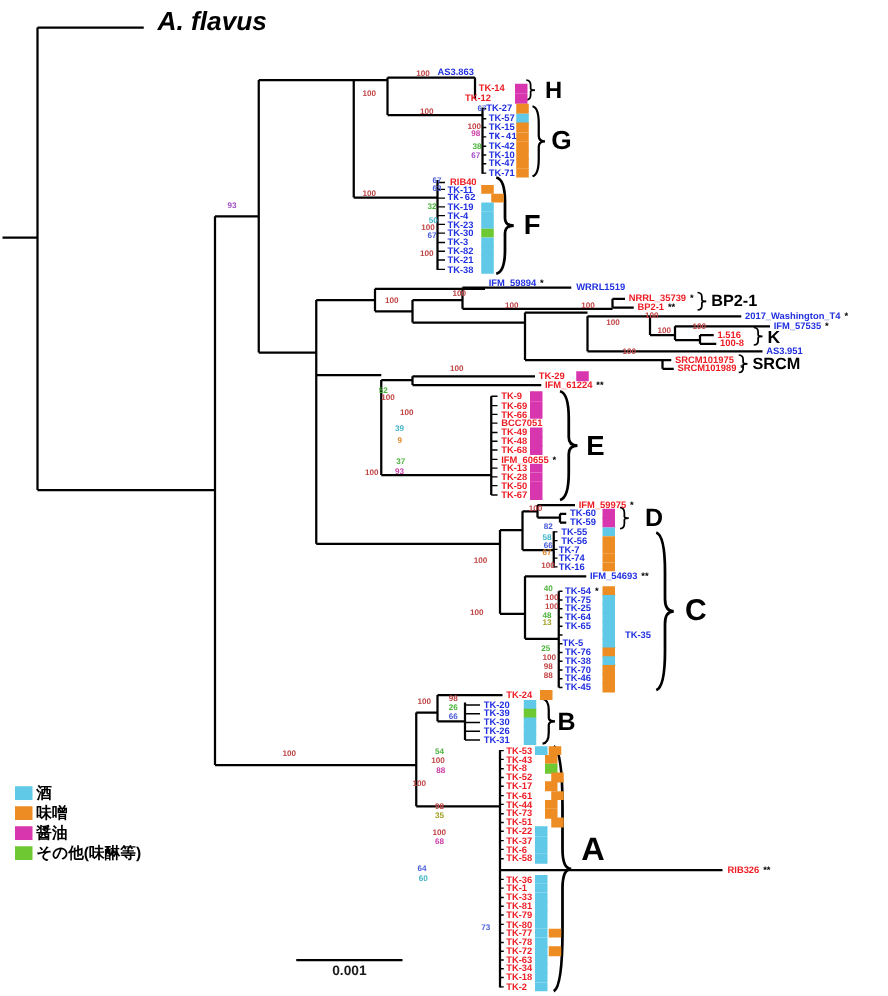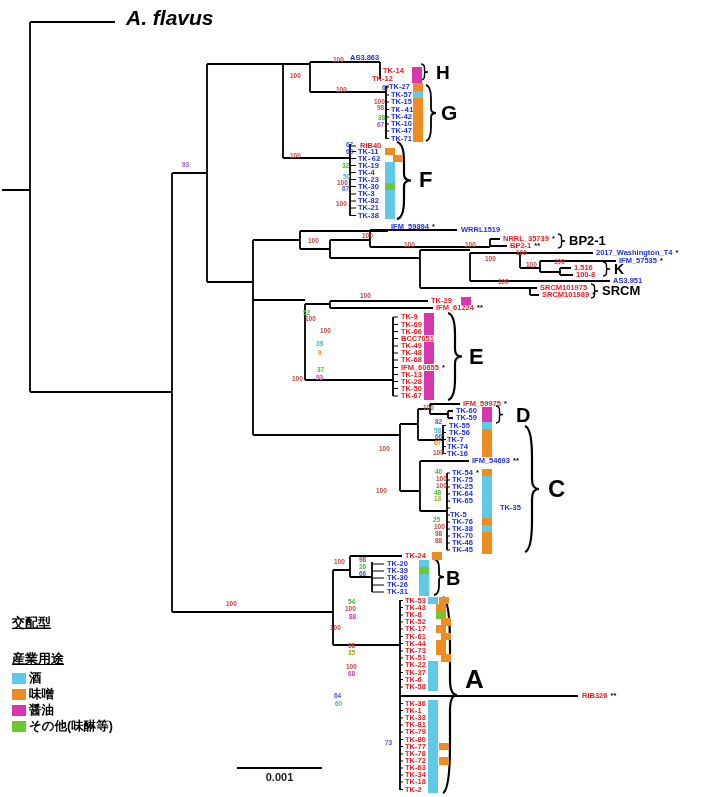--- a/index.html
+++ b/index.html
@@ -342,23 +342,21 @@
       <div class="clade-letter" style="left: 614px; top: 261.72px; font-size: 14px;">K</div>
       <div class="clade-letter" style="left: 602px; top: 284.24px; font-size: 13px;">SRCM</div>
       <div class="clade-letter" style="left: 469px; top: 345.56px; font-size: 22px;">E</div>
       <div class="clade-letter" style="left: 516px; top: 404.6px; font-size: 20px;">D</div>
       <div class="clade-letter" style="left: 548px; top: 476.52px; font-size: 24px;">C</div>
       <div class="clade-letter" style="left: 446px; top: 567.6px; font-size: 20px;">B</div>
       <div class="clade-letter" style="left: 465px; top: 666.48px; font-size: 26px;">A</div>
     </div>
 
   <div class="legend">
-    <div class="lg-head">交配型</div>
     <div class="lg-gap"></div>
-    <div class="lg-head">産業用途</div>
     <div id="usage-items">
         <div class="lg-row usage-row">
           <span class="swatch" style="background: rgb(95, 201, 231);"></span>
           <span>酒</span>
         </div>
         <div class="lg-row usage-row">
           <span class="swatch" style="background: rgb(236, 140, 34);"></span>
           <span>味噌</span>
         </div>
         <div class="lg-row usage-row">

